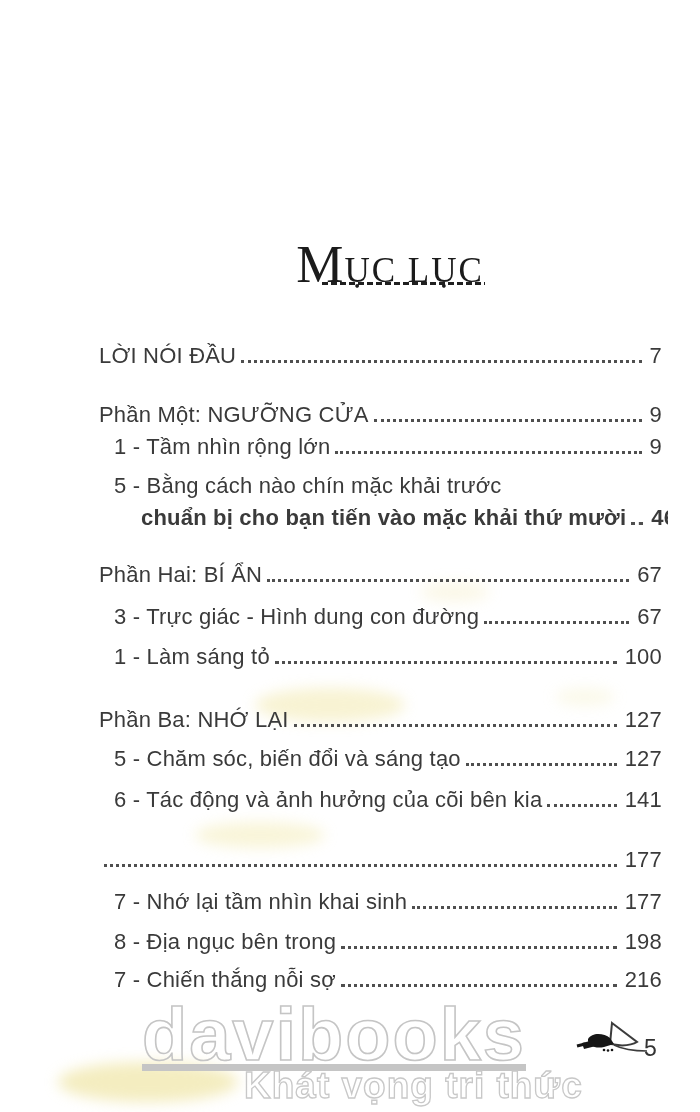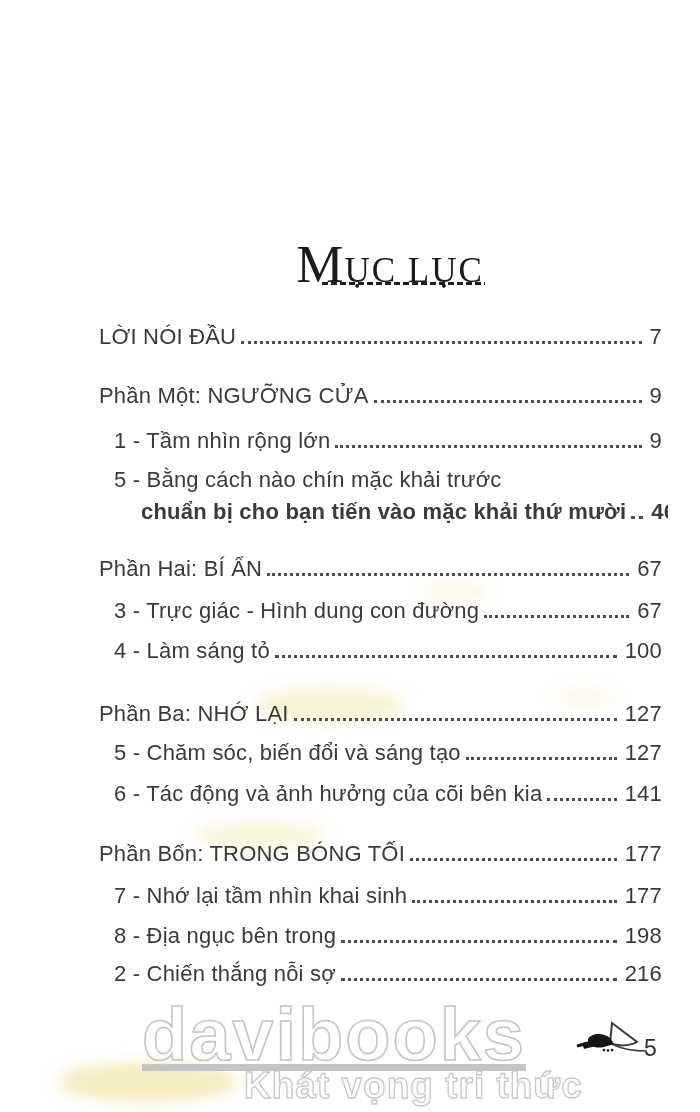--- a/index.html
+++ b/index.html
@@ -23,34 +23,34 @@
     white-space:nowrap;
   }
   .title .cap{font-size:53px;letter-spacing:1px;}
   .title .rest{font-size:35px;letter-spacing:2px;}
   .title-underline{
     position:absolute;left:322px;top:282px;width:163px;height:3px;
     background:repeating-linear-gradient(90deg,#1f1f1f 0 6px,rgba(0,0,0,0) 6px 9px);
   }
 
   
-  .toc{position:absolute;left:99px;top:324px;width:563px;}
+  .toc{position:absolute;left:99px;top:343px;width:563px;}
   .row{
     display:flex;align-items:baseline;font-size:22px;line-height:26px;
     white-space:nowrap;letter-spacing:.2px;
   }
   .row .lbl{flex:0 0 auto;}
   .row .dots{
     flex:1 1 auto;align-self:flex-end;height:0;min-width:12px;
     border-bottom:3px dotted #4f4f4f;margin:0 8px 6px 5px;
   }
   .row .pg{flex:0 0 auto;}
   .ind1{padding-left:15px;}
   .ind2{padding-left:42px;font-weight:bold;}
-  .m33{margin-top:33px;} .m19{margin-top:19px;text-align:center;} .m13{margin-top:13px;}
+  .m33{margin-top:33px;} .m19{margin-top:6px;text-align:center;} .m13{margin-top:13px;}
   .m6{margin-top:6px;}   .m31{margin-top:31px;} .m16{margin-top:16px;}
   .m14{margin-top:14px;} .m37{margin-top:37px;}
   .m15{margin-top:15px;text-align:right;} .m34{margin-top:34px;} .m12{margin-top:12px;}
 
   
   .wm-brand{
     position:absolute;left:142px;top:998px;
     font-size:74px;font-weight:700;letter-spacing:2px;line-height:1;
     color:transparent;text-decoration:underline;-webkit-text-stroke:1.6px #c5c5c5;
   }
@@ -114,21 +114,21 @@
       <span class="pg">67</span>
     </div>
 
     <div class="row m16 ind1">
       <span class="lbl">3 - Trực giác - Hình dung con đường</span>
       <span class="dots"></span>
       <span class="pg">67</span>
     </div>
 
     <div class="row m14 ind1">
-      <span class="lbl">4 - Làm sáng tỏ</span>
+      <span class="lbl">1 - Làm sáng tỏ</span>
       <span class="dots"></span>
       <span class="pg">100</span>
     </div>
 
     <div class="row m37">
       <span class="lbl">Phần Ba: NHỚ LẠI</span>
       <span class="dots"></span>
       <span class="pg">127</span>
     </div>
 
@@ -138,39 +138,38 @@
       <span class="pg">127</span>
     </div>
 
     <div class="row m15 ind1">
       <span class="lbl">6 - Tác động và ảnh hưởng của cõi bên kia</span>
       <span class="dots"></span>
       <span class="pg">141</span>
     </div>
 
     <div class="row m34">
-      <span class="lbl">Phần Bốn: TRONG BÓNG TỐI</span>
       <span class="dots"></span>
       <span class="pg">177</span>
     </div>
 
     <div class="row m16 ind1">
       <span class="lbl">7 - Nhớ lại tầm nhìn khai sinh</span>
       <span class="dots"></span>
       <span class="pg">177</span>
     </div>
 
     <div class="row m14 ind1">
       <span class="lbl">8 - Địa ngục bên trong</span>
       <span class="dots"></span>
       <span class="pg">198</span>
     </div>
 
     <div class="row m12 ind1">
-      <span class="lbl">2 - Chiến thắng nỗi sợ</span>
+      <span class="lbl">7 - Chiến thắng nỗi sợ</span>
       <span class="dots"></span>
       <span class="pg">216</span>
     </div>
 
   </div>
 
   <div class="wm-brand">davibooks</div>
   <div class="wm-slogan">Khát vọng tri thức</div>
 
   <svg class="logo" viewBox="0 0 74 42">

